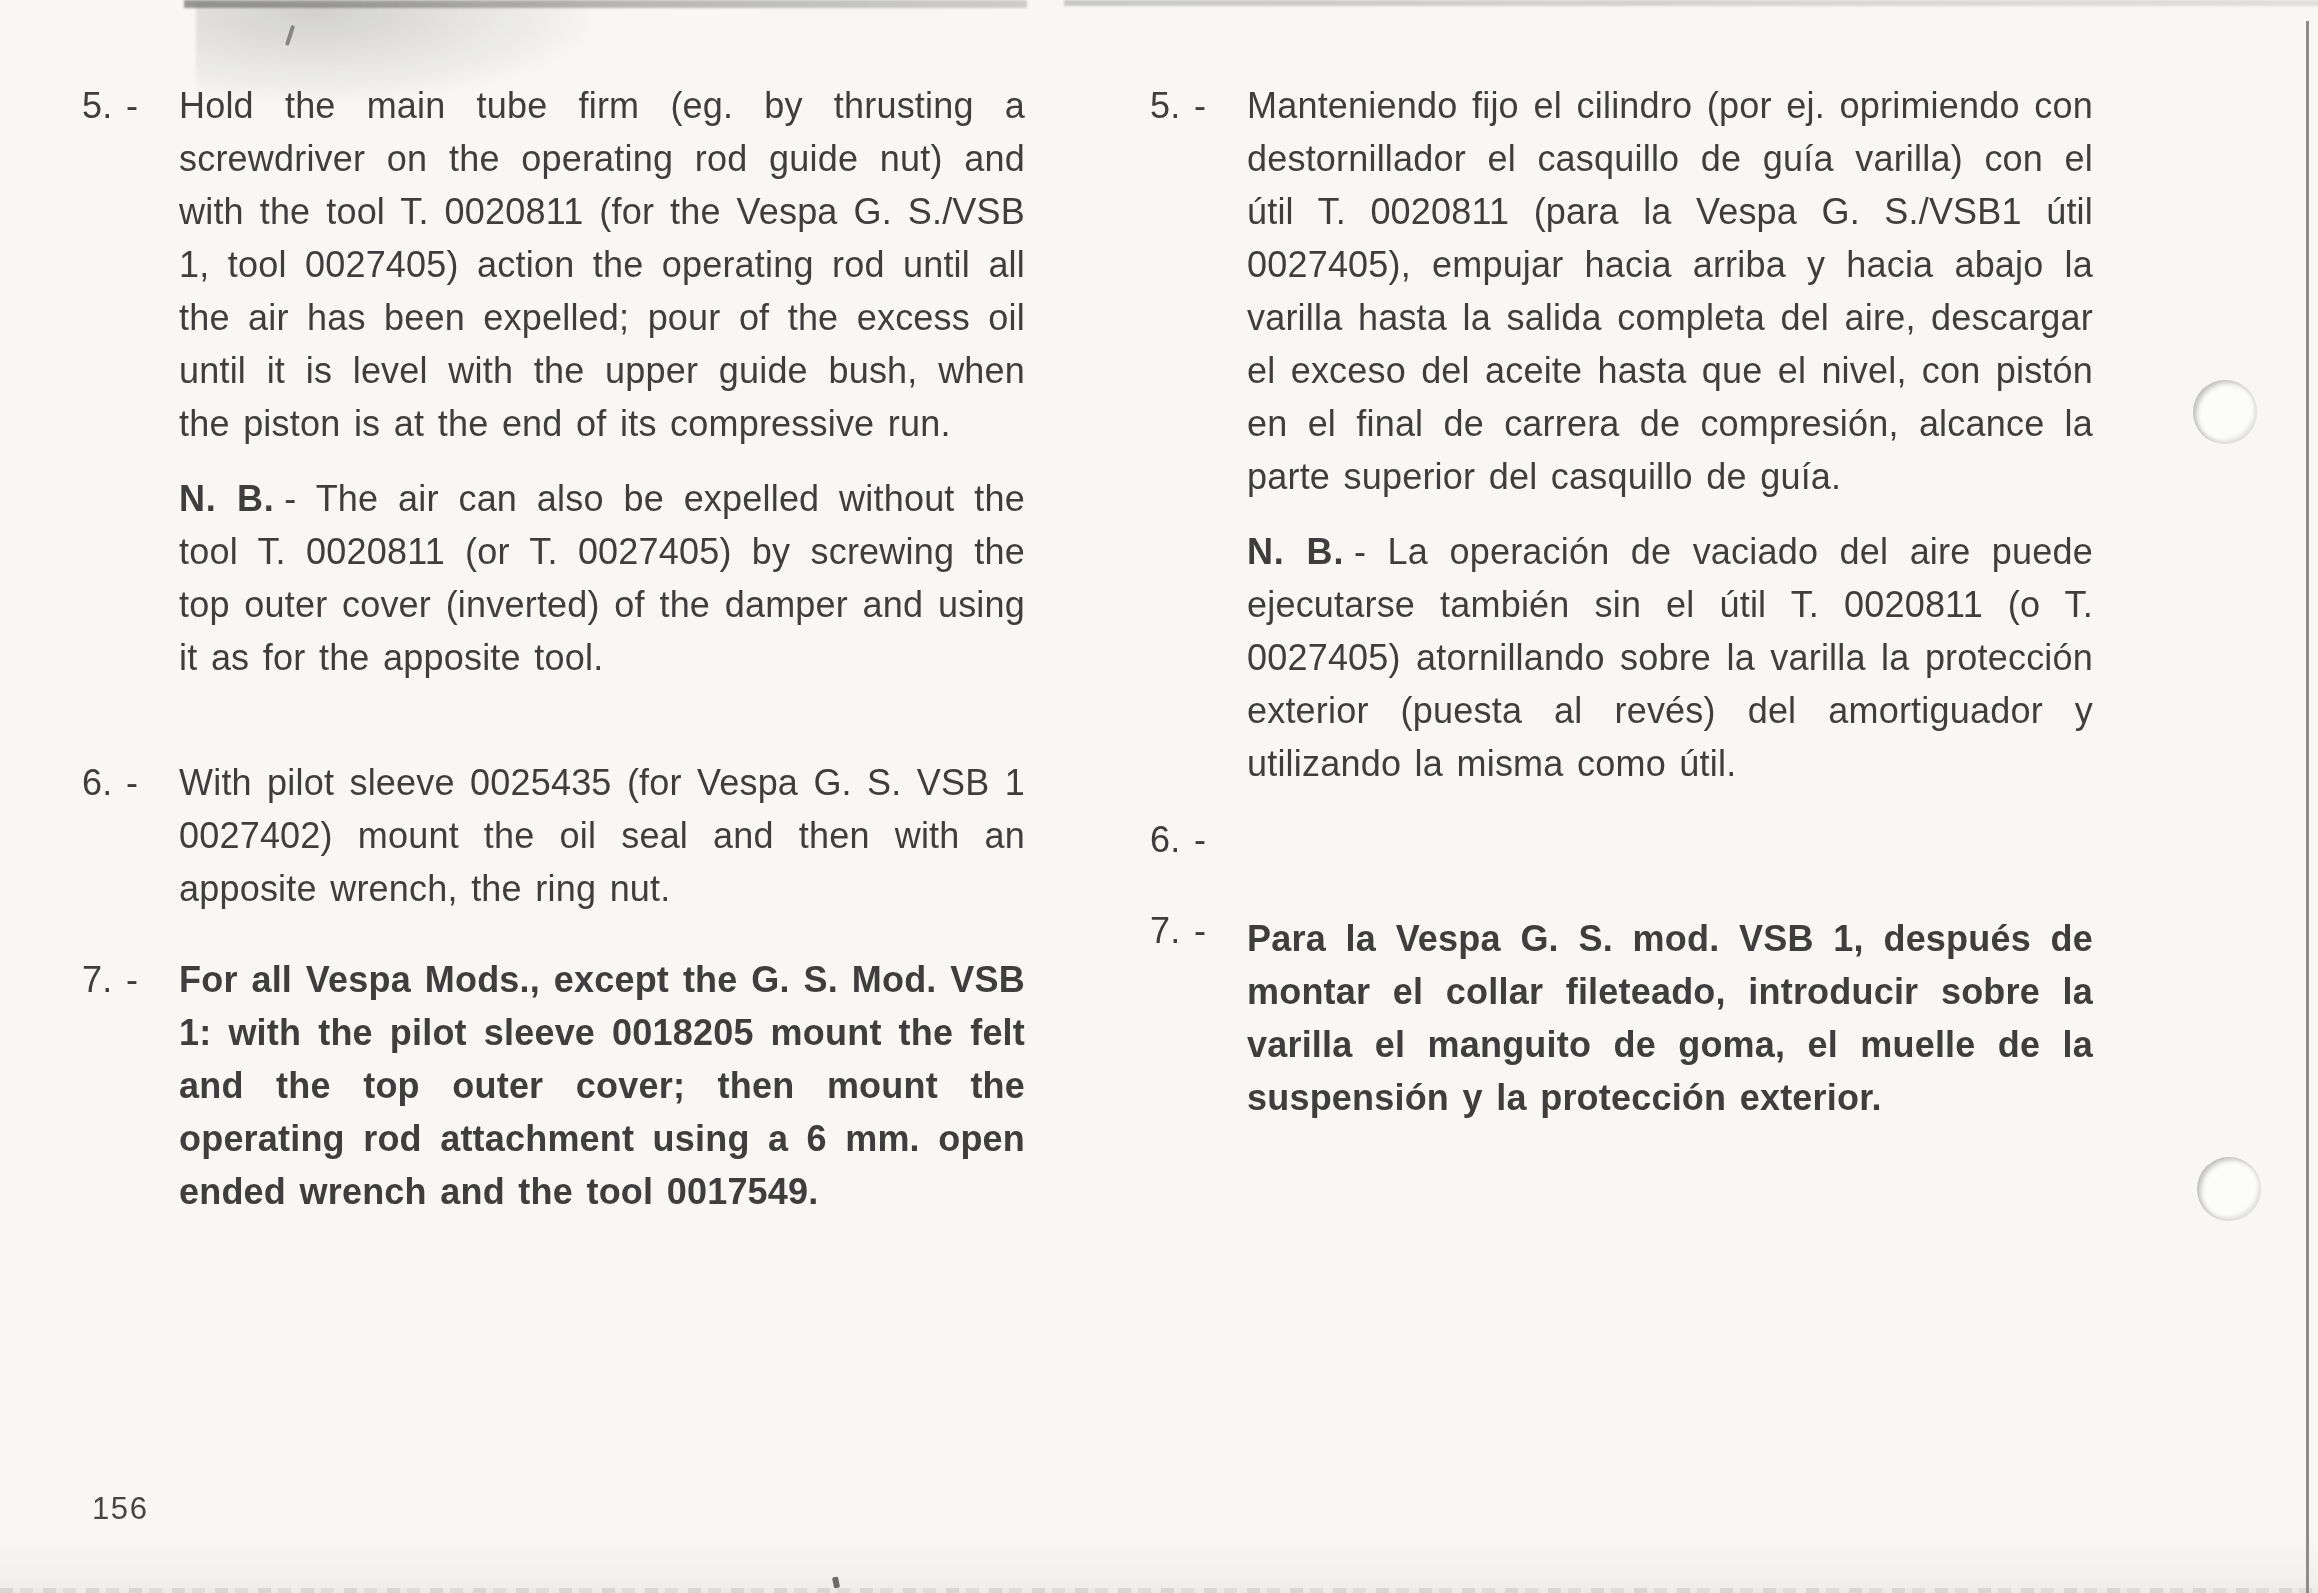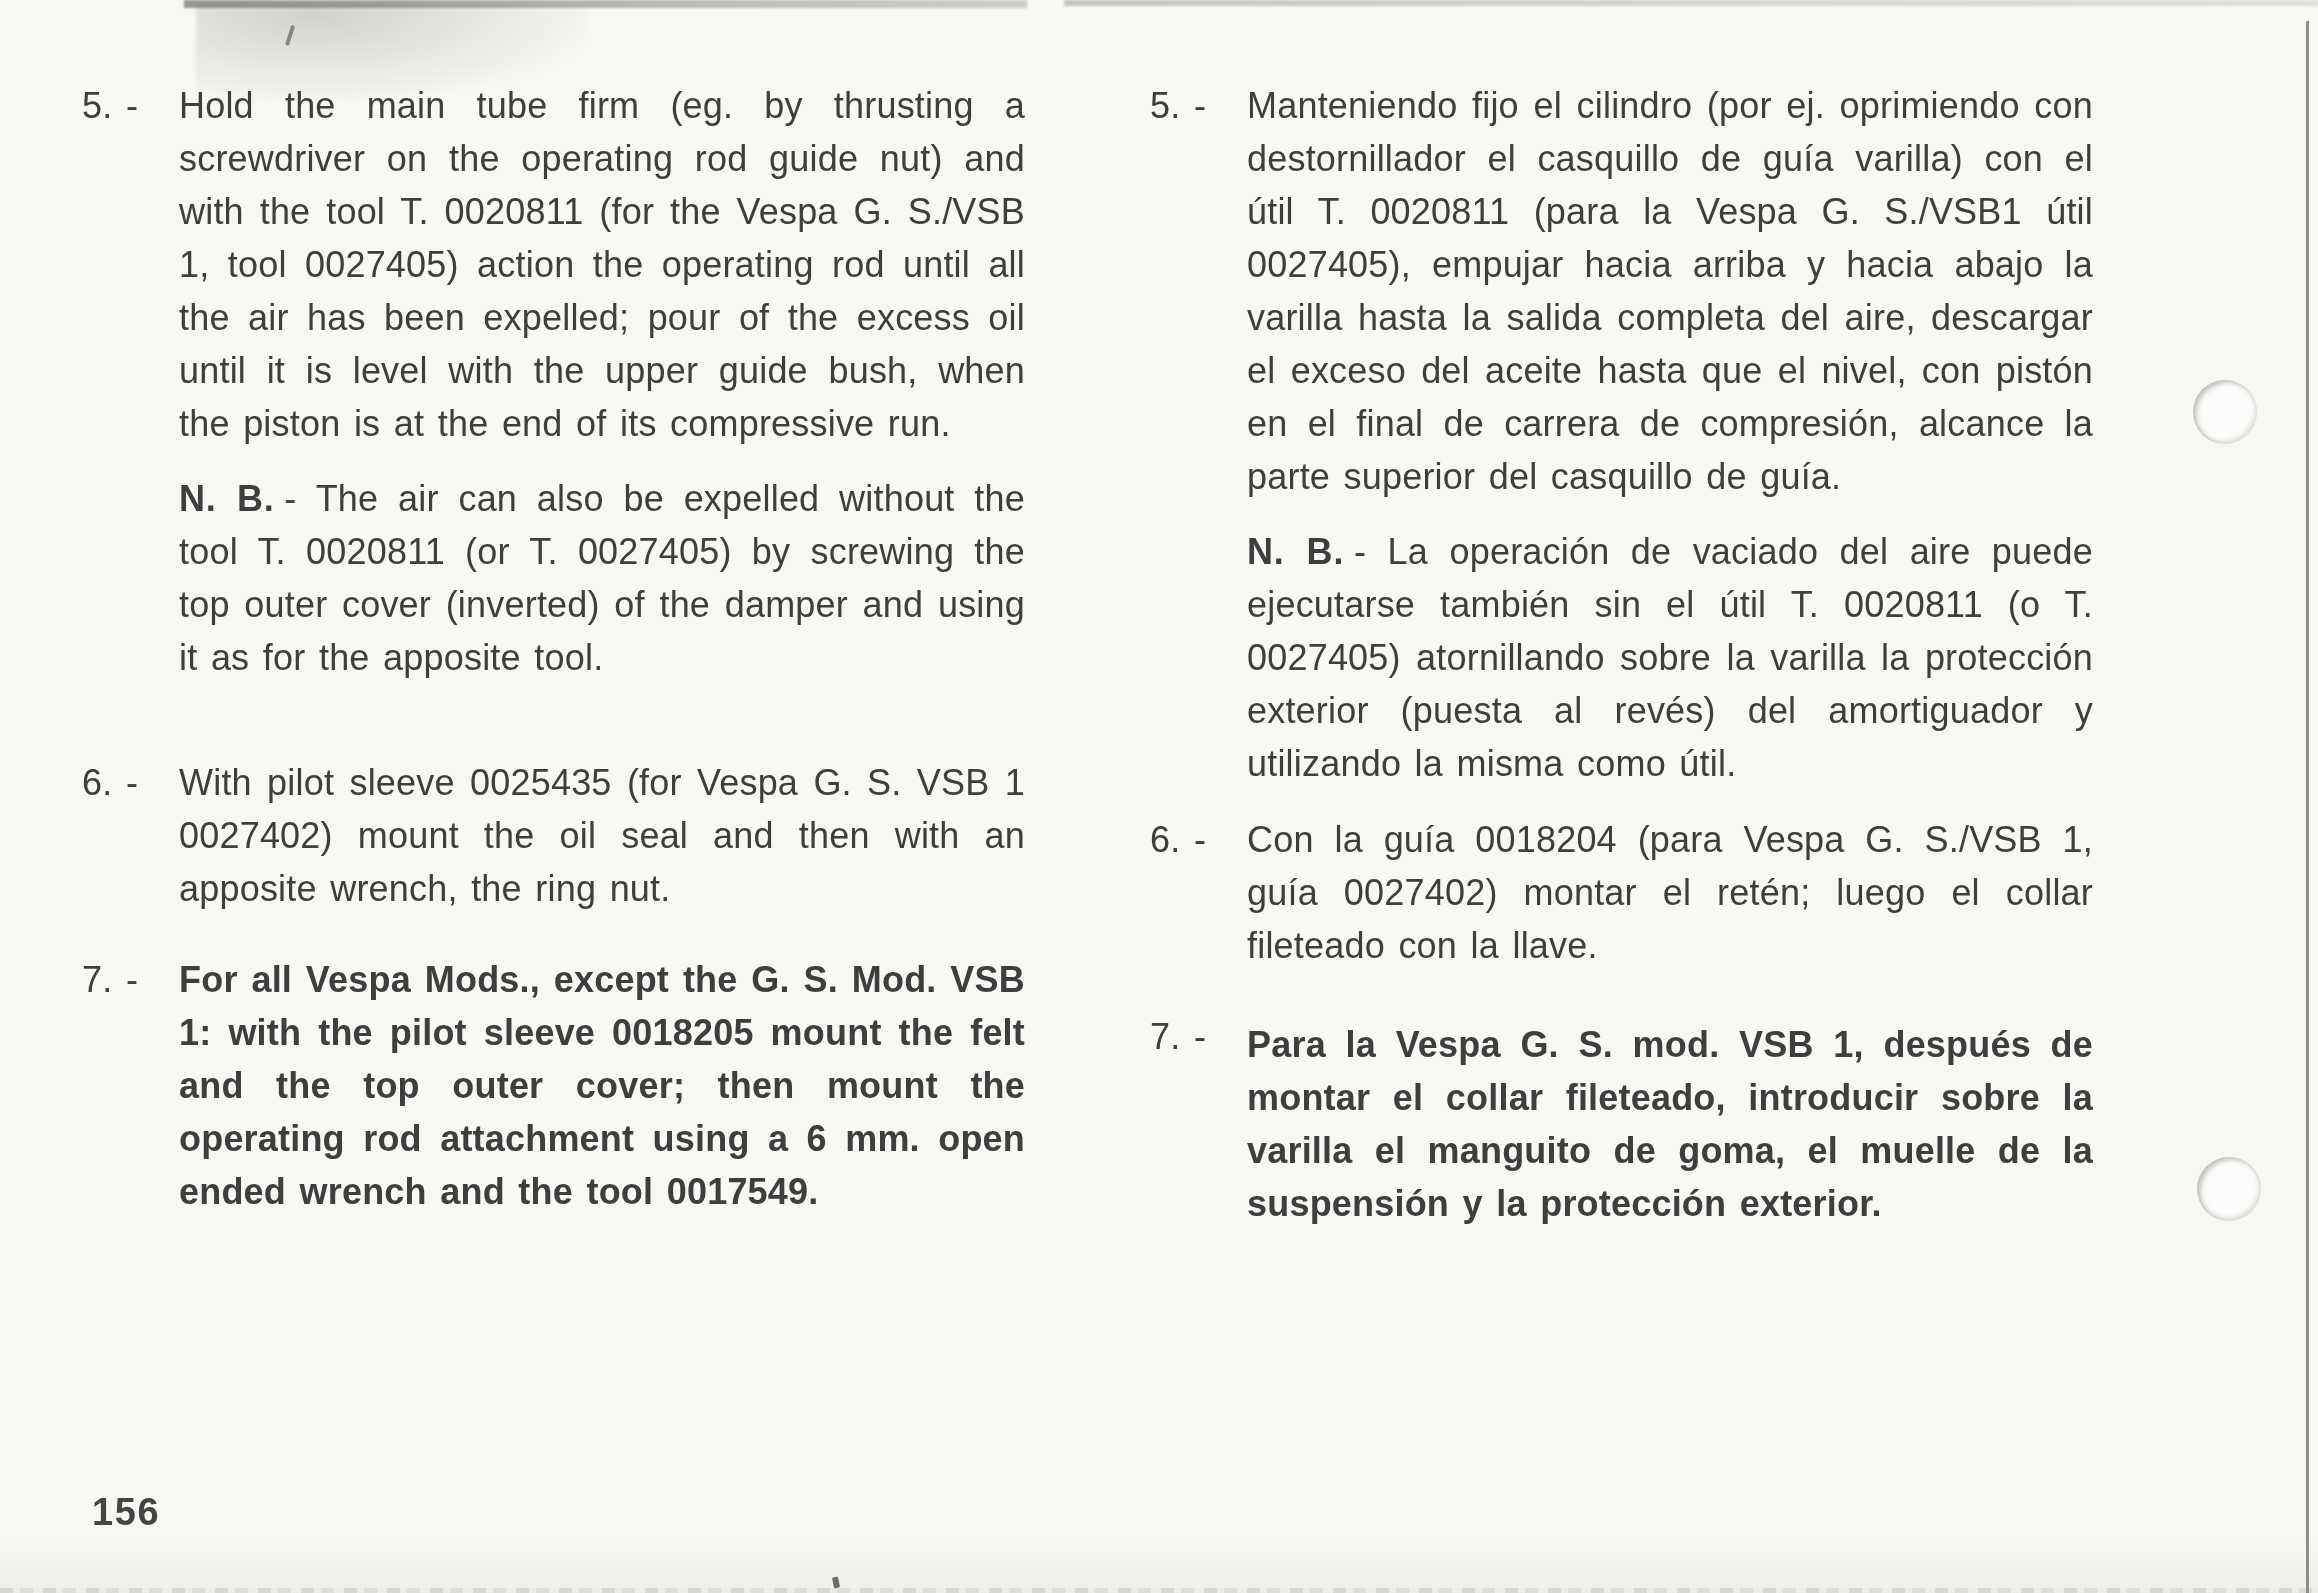--- a/index.html
+++ b/index.html
@@ -70,21 +70,21 @@
   .body p{margin:0;text-align:justify;font-weight:bold;}
   .nb{padding-left:97px;margin-top:22px;}
   .nb .nb-label{font-weight:bold;letter-spacing:0.8px;margin-right:9.8px;}
   .col-en .item-6{margin-top:72px;}
   .col-es .item-6{margin-top:23px;}
   .col-en .item-7{margin-top:38px;}
   .col-es .item-7{margin-top:38px;}
   .para2{margin-top:8.2px !important;}
   .page-number{
     position:absolute;left:92px;top:1491px;
-    font-size:38px;letter-spacing:1.6px;color:#454545;font-weight:bold;
+    font-size:31px;letter-spacing:1.6px;color:#454545;
   }
 </style>
 </head>
 <body>
 
 <div class="page">
 
   <div class="scan-bar-left"></div>
   <div class="scan-bar-right"></div>
   <div class="scan-smudge"></div>
@@ -113,21 +113,20 @@
   <div class="col col-es">
     <div class="item item-5">
       <span class="marker">5. -</span>
       <p class="body">Manteniendo fijo el cilindro (por ej. oprimiendo con destornillador el casquillo de guía varilla) con el útil T. 0020811 (para la Vespa G. S./VSB1 útil 0027405), empujar hacia arriba y hacia abajo la varilla hasta la salida completa del aire, descargar el exceso del aceite hasta que el nivel, con pistón en el final de carrera de compresión, alcance la parte superior del casquillo de guía.</p>
     </div>
     <div class="nb">
       <p class="body"><span class="nb-label">N. B.</span><span>- La operación de vaciado del aire puede ejecutarse también sin el útil T. 0020811 (o T. 0027405) atornillando sobre la varilla la protección exterior (puesta al revés) del amortiguador y utilizando la misma como útil.</span></p>
     </div>
     <div class="item item-6">
       <span class="marker">6. -</span>
-      <p class="body">Con la guía 0018204 (para Vespa G. S./VSB 1, guía 0027402) montar el retén; luego el collar fileteado con la llave.</p>
     </div>
     <div class="item item-7">
       <span class="marker">7. -</span>
       <div class="body">
         <p class="para2">Para la Vespa G. S. mod. VSB 1, después de montar el collar fileteado, introducir sobre la varilla el manguito de goma, el muelle de la suspensión y la protección exterior.</p>
       </div>
     </div>
   </div>
 
   <div class="hole hole-1"></div>

